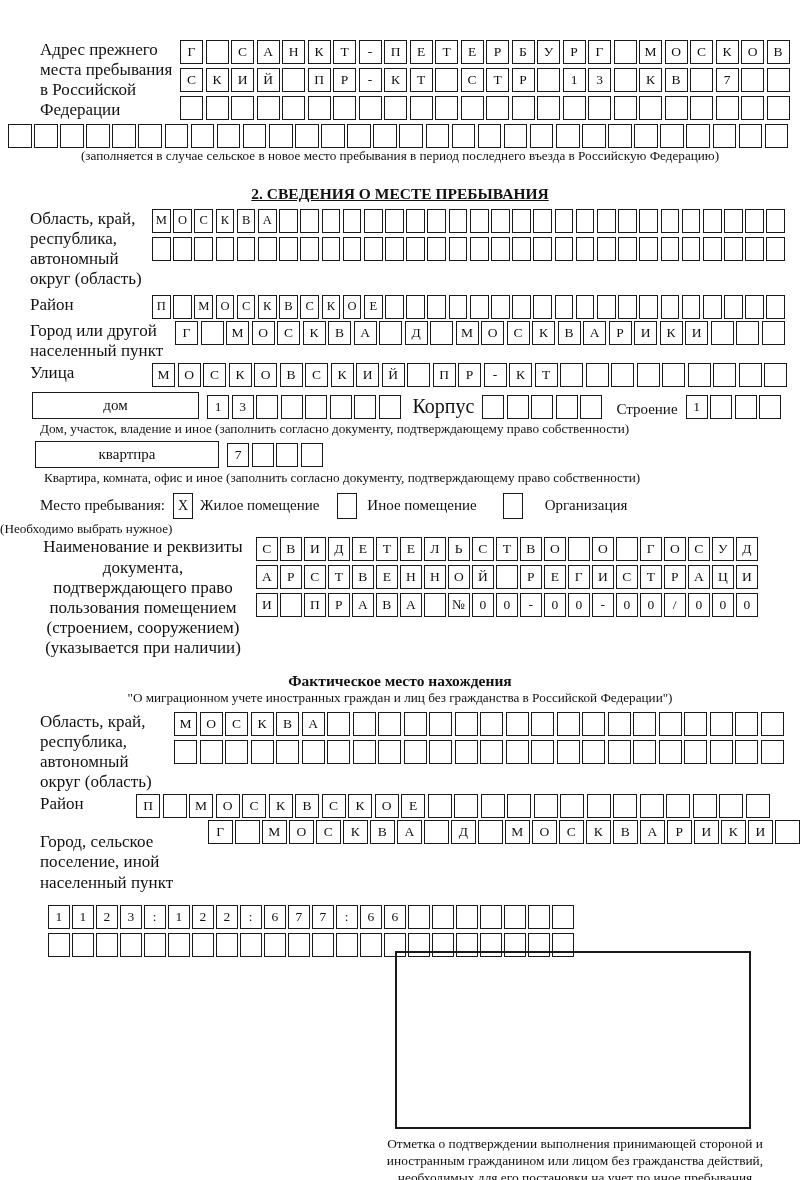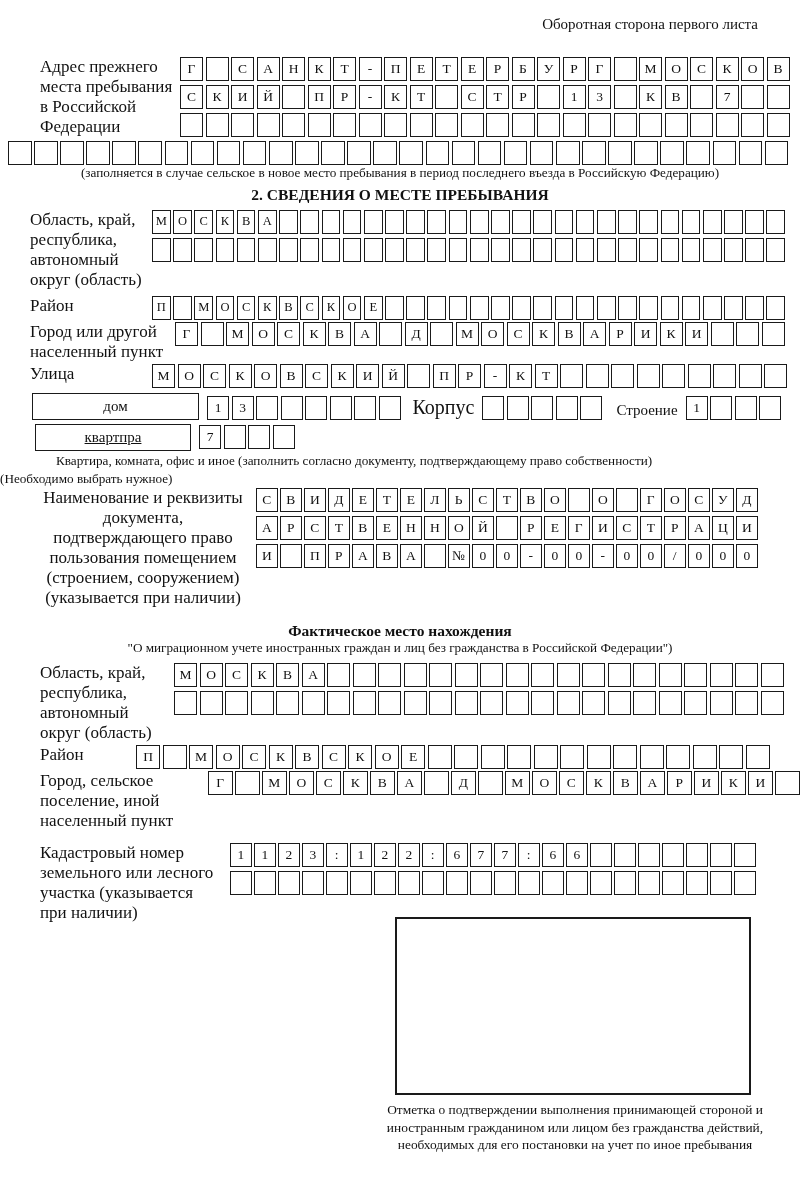--- a/index.html
+++ b/index.html
@@ -25,39 +25,38 @@
   
   .b1{margin:24px 8px 0 40px;}
   .b1 .lbl{width:140px;}
   .b1-full{margin:4px 8px 0 8px;}
   .s2-block{margin-left:30px;}
   .s2-lbl{width:122px;}
   .city-lbl{width:145px;}
   .house-row{margin:5px 0 0 32px;align-items:flex-end;}
   .house-box{width:167px;}
   .apt-row{margin:4px 0 0 35px;align-items:center;}
-  .apt-box{width:156px;text-decoration:underline;}
+  .apt-box{width:184px;}
   .stay-row{margin:6px 0 0 40px;align-items:center;font-size:15px;}
   .doc-block{margin-left:40px;text-align:center;}
   .doc-lbl{width:206px;}
   .fact-block{margin-left:40px;}
   .fact-lbl{width:126px;}
   .fact-district-lbl{width:96px;}
-  .fact-city-lbl{width:160px;}
+  .fact-city-lbl{width:160px;margin-top:12px;}
   .cad-lbl{width:182px;}
   .stamp-box{box-sizing:border-box;border:2px solid #1a1a1a;width:356px;height:178px;margin:-6px 0 0 395px;background:#fff;}
   .stamp-caption{width:410px;margin:6px 0 0 370px;font-size:13.4px;line-height:1.3;text-align:center;}
-  .mt2{margin-top:2px;}.mt4{margin-top:4px;}.mt6{margin-top:6px;}
+  .mt2{margin-top:2px;}.mt4{margin-top:20px;text-decoration:underline;}.mt6{margin-top:6px;}
 </style>
 </head>
 <body>
 
 <div class="page">
 
-  <div class="header-note">Оборотная сторона первого листа</div>
 
   <div class="row b1">
     <div class="lbl">Адрес прежнего места пребывания в Российской Федерации</div>
     <div class="cells-col">
       <div class="cells" style="--cw:23px">
           <span class="cell">Г</span>
           <span class="cell"></span>
           <span class="cell">С</span>
           <span class="cell">А</span>
           <span class="cell">Н</span>
@@ -359,32 +358,42 @@
         <span class="cell"></span>
       </div>
     <div class="lbl" style="margin:0 8px 0 14px;font-size:15px">Строение</div>
     <div class="cells" style="--cw:22px">
         <span class="cell">1</span>
         <span class="cell"></span>
         <span class="cell"></span>
         <span class="cell"></span>
       </div>
   </div>
+  <div class="note mt2" style="margin-left:40px">Дом, участок, владение и иное (заполнить согласно документу, подтверждающему право собственности)</div>
 
   <div class="row apt-row">
     <div class="bigbox apt-box">квартпра</div>
     <div class="cells" style="--cw:22px;margin-left:8px">
         <span class="cell">7</span>
         <span class="cell"></span>
         <span class="cell"></span>
         <span class="cell"></span>
       </div>
   </div>
-  <div class="note mt2" style="margin-left:56px">Квартира, комната, офис и иное (заполнить согласно документу, подтверждающему право собственности)</div>
-
+  <div class="note mt2" style="margin-left:44px">Квартира, комната, офис и иное (заполнить согласно документу, подтверждающему право собственности)</div>
+
+  <div class="row stay-row">
+    <div>Место пребывания:</div>
+    <div class="checkbox" style="margin-left:8px">X</div>
+    <div style="margin-left:7px">Жилое помещение</div>
+    <div class="checkbox" style="margin-left:18px"></div>
+    <div style="margin-left:10px">Иное помещение</div>
+    <div class="checkbox" style="margin-left:26px"></div>
+    <div style="margin-left:22px">Организация</div>
+  </div>
   <div class="note" style="margin:2px 0 0 0;text-align:left;width:660px">(Необходимо выбрать нужное)</div>
 
   <div class="row doc-block">
     <div class="lbl doc-lbl">Наименование и реквизиты документа, подтверждающего право пользования помещением (строением, сооружением) (указывается при наличии)</div>
     <div class="cells-col" style="margin-left:10px">
       <div class="cells" style="--cw:21.5px">
           <span class="cell">С</span>
           <span class="cell">В</span>
           <span class="cell">И</span>
           <span class="cell">Д</span>
@@ -568,21 +577,20 @@
         <span class="cell">А</span>
         <span class="cell">Р</span>
         <span class="cell">И</span>
         <span class="cell">К</span>
         <span class="cell">И</span>
         <span class="cell"></span>
       </div>
   </div>
 
   <div class="row fact-block" style="margin-top:12px">
-    <div class="lbl cad-lbl">Кадастровый номер земельного или лесного участка (указывается при наличии)</div>
     <div class="cells-col" style="margin-left:8px">
       <div class="cells" style="--cw:21.5px">
           <span class="cell">1</span>
           <span class="cell">1</span>
           <span class="cell">2</span>
           <span class="cell">3</span>
           <span class="cell">:</span>
           <span class="cell">1</span>
           <span class="cell">2</span>
           <span class="cell">2</span>

